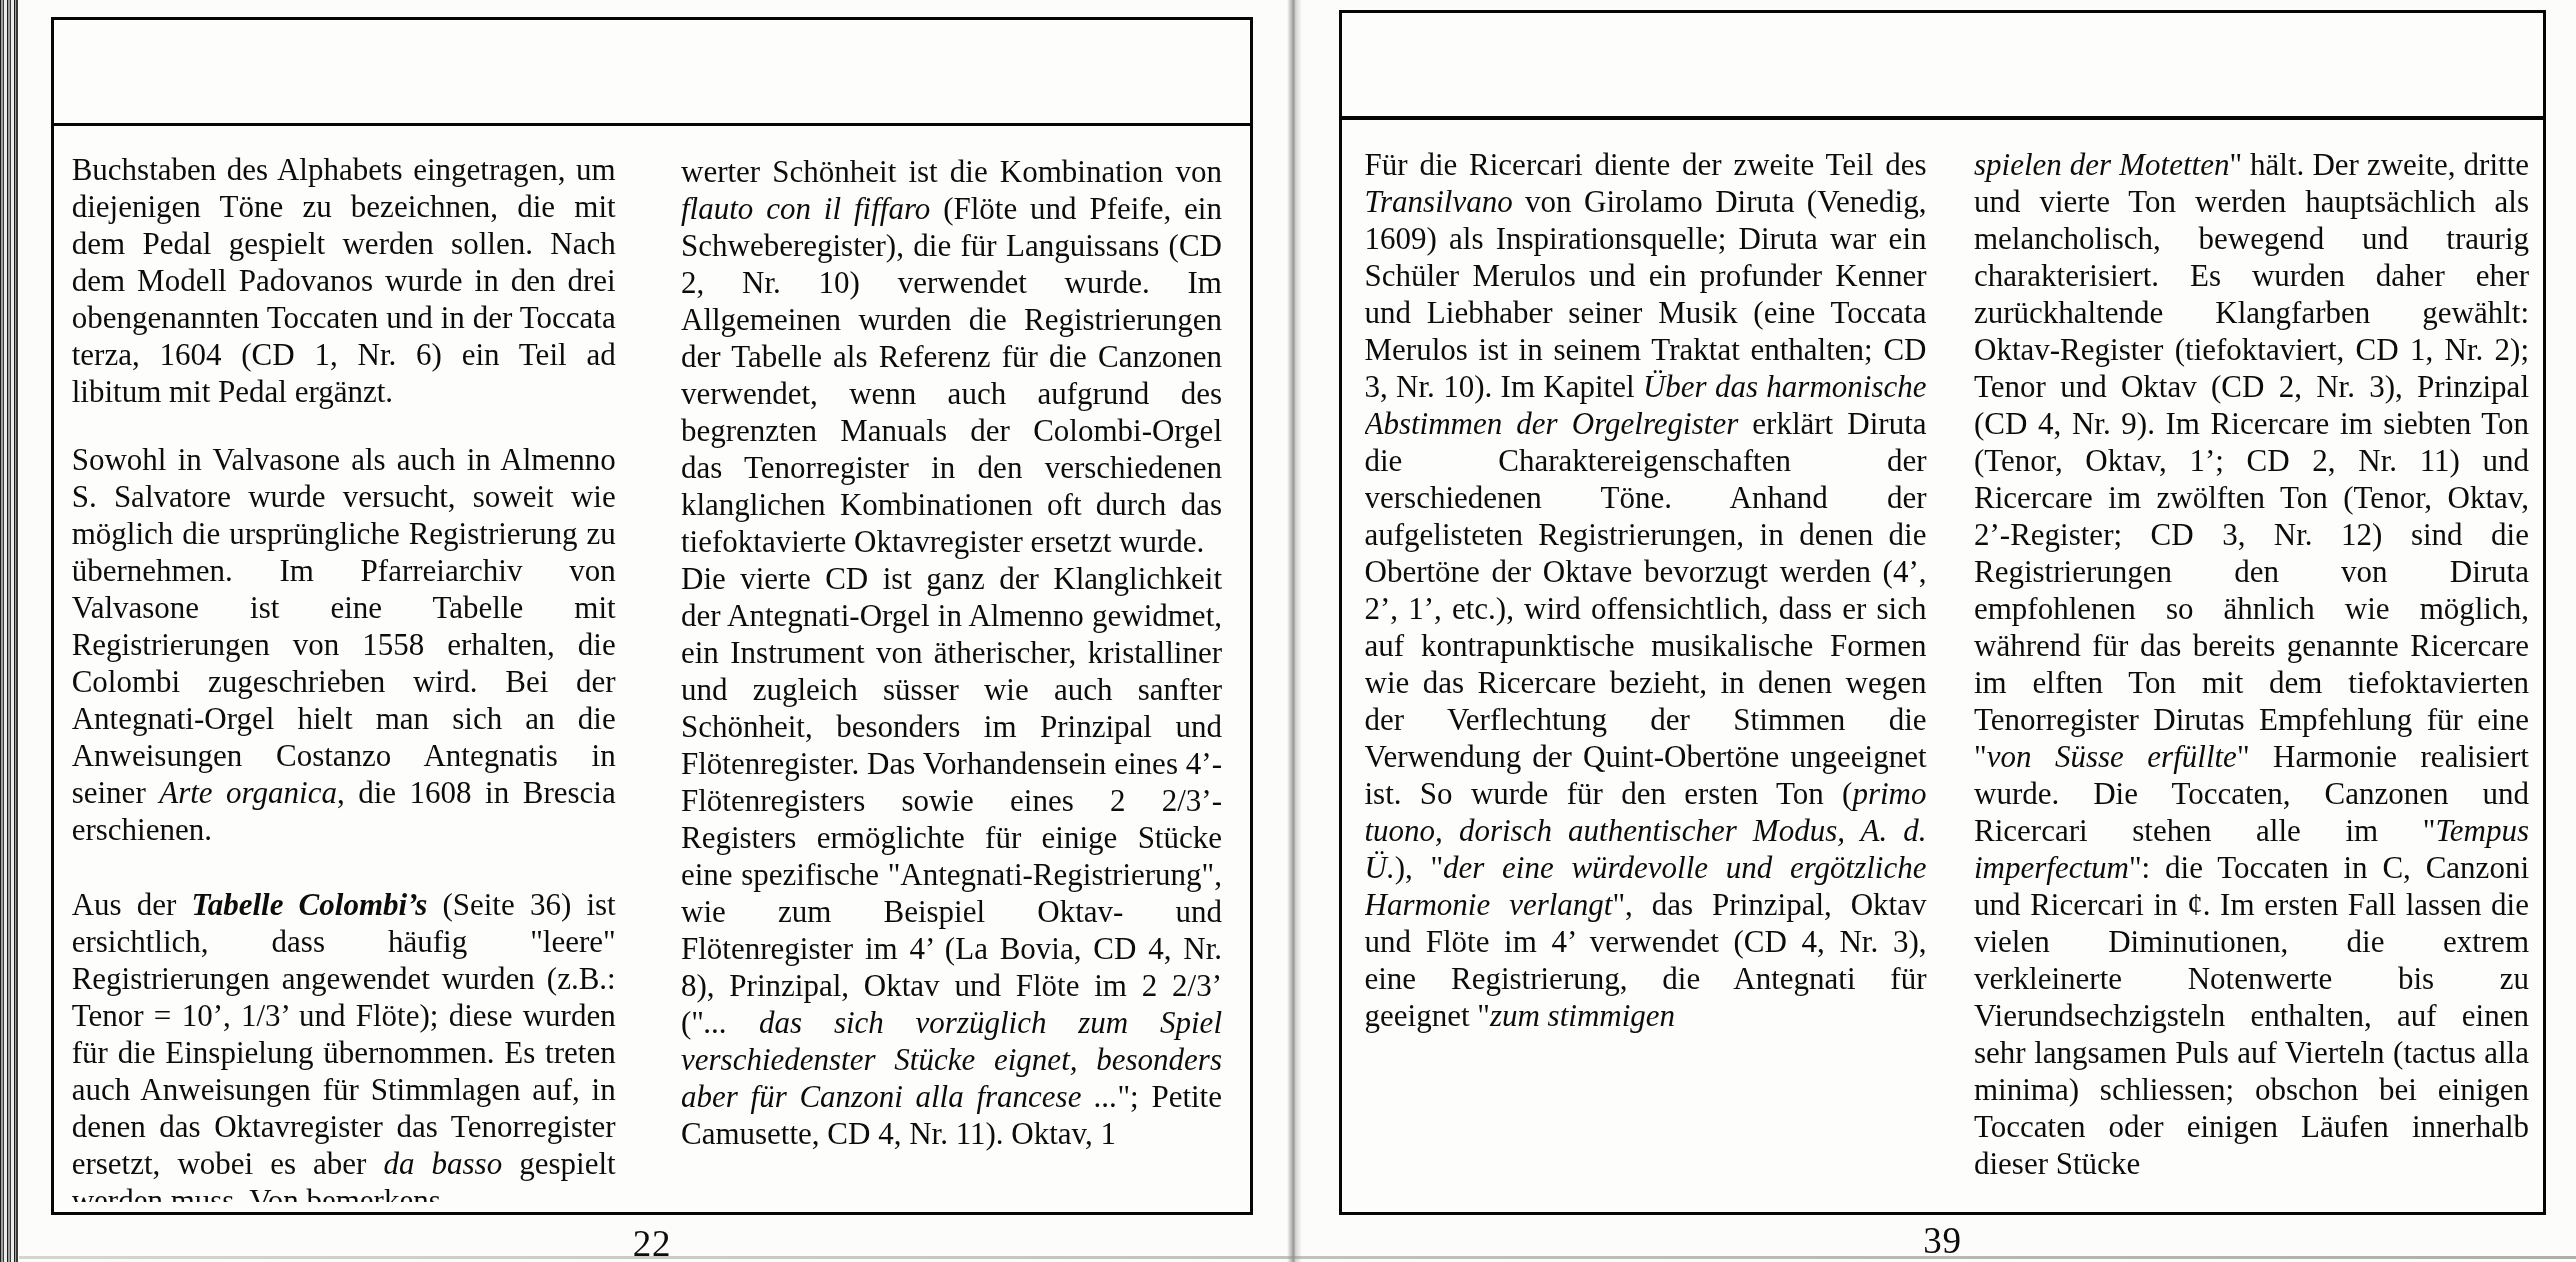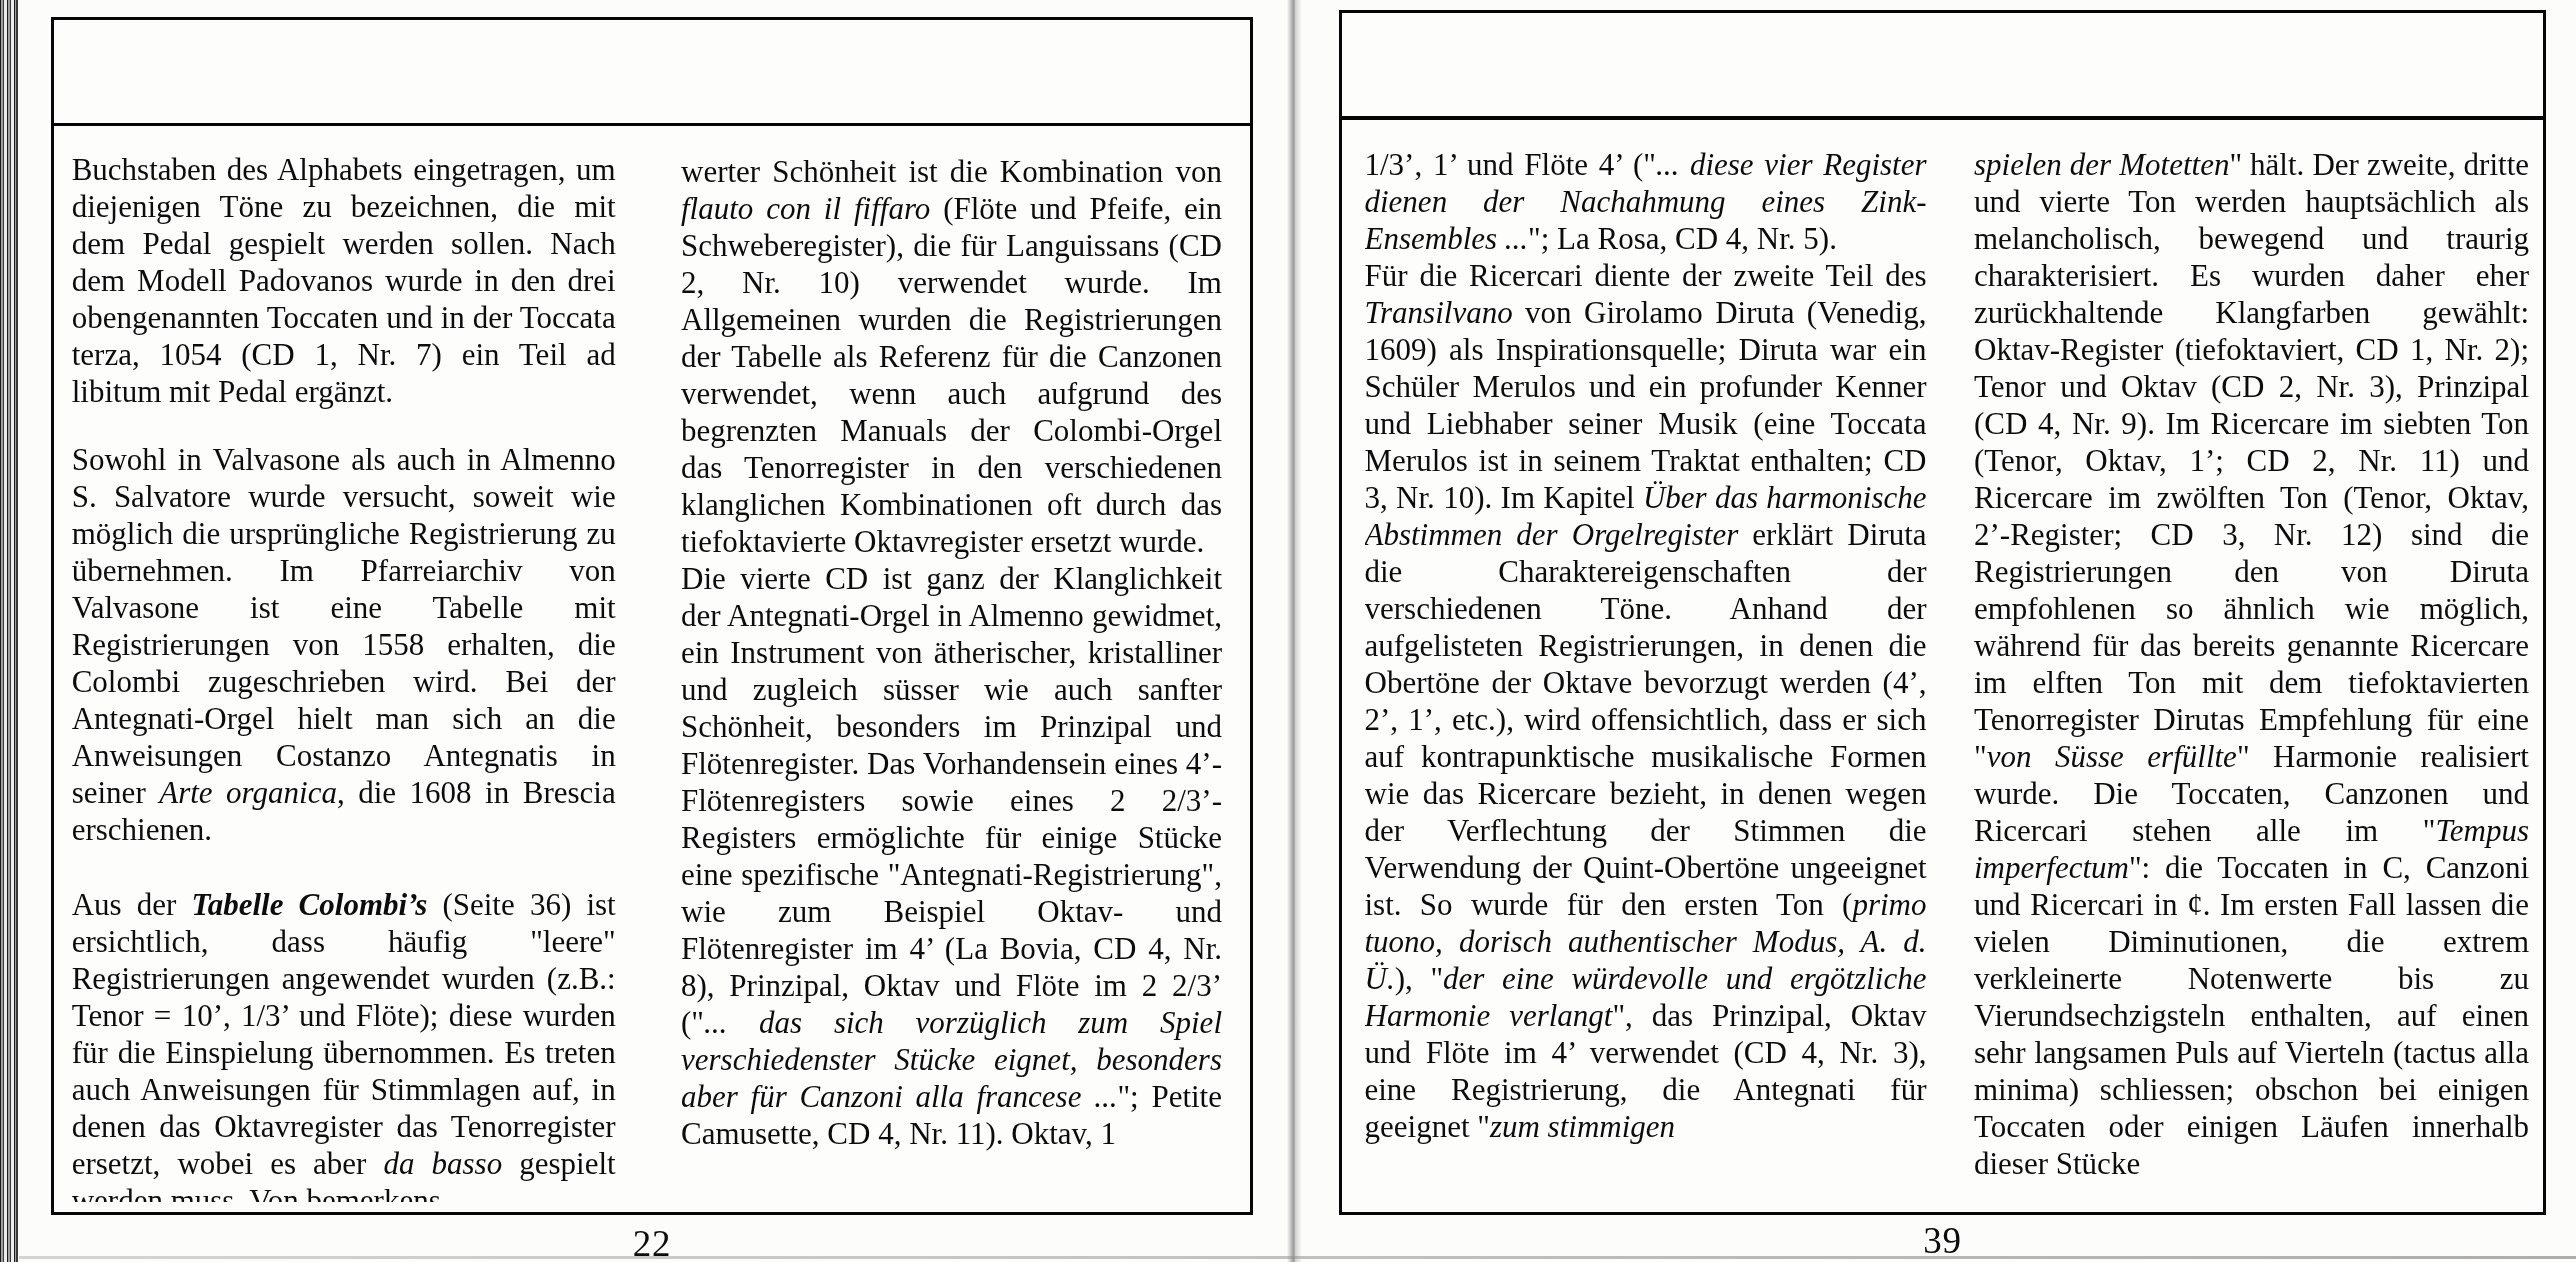--- a/index.html
+++ b/index.html
@@ -79,38 +79,37 @@
 
   <div class="binding-stripes"></div>
   <div class="gutter-shadow"></div>
   <div class="bottom-edge"></div>
 
   <section class="page page-left">
     <div class="page-frame">
       <div class="header-box"></div>
       <div class="header-divider"></div>
       <div class="column col-1">
-          <p class="para"><span>Buchstaben des Alphabets eingetragen, um diejenigen Töne zu bezeichnen, die mit dem Pedal gespielt werden sollen. Nach dem Modell Padovanos wurde in den drei obengenannten Toccaten und in der Toccata terza, 1054 (CD 1, Nr. 7) ein Teil ad libitum mit Pedal ergänzt.</span></p>
+          <p class="para"><span>Buchstaben des Alphabets eingetragen, um diejenigen Töne zu bezeichnen, die mit dem Pedal gespielt werden sollen. Nach dem Modell Padovanos wurde in den drei obengenannten Toccaten und in der Toccata terza, 1604 (CD 1, Nr. 6) ein Teil ad libitum mit Pedal ergänzt.</span></p>
           <p class="para gap-small"><span>Sowohl in Valvasone als auch in Almenno S. Salvatore wurde versucht, soweit wie möglich die ursprüngliche Registrierung zu übernehmen. Im Pfarreiarchiv von Valvasone ist eine Tabelle mit Registrierungen von 1558 erhalten, die Colombi zugeschrieben wird. Bei der Antegnati-Orgel hielt man sich an die Anweisungen Costanzo Antegnatis in seiner </span><span class="it">Arte organica</span><span>, die 1608 in Brescia erschienen.</span></p>
           <p class="para gap-large"><span>Aus der </span><span class="bit">Tabelle Colombi’s</span><span> (Seite 36) ist ersichtlich, dass häufig "leere" Registrierungen angewendet wurden (z.B.: Tenor = 10’, 1/3’ und Flöte); diese wurden für die Einspielung übernommen. Es treten auch Anweisungen für Stimmlagen auf, in denen das Oktavregister das Tenorregister ersetzt, wobei es aber </span><span class="it">da basso</span><span> gespielt werden muss. Von bemerkens-</span></p>
         </div>
       <div class="column col-2">
           <p class="para"><span>werter Schönheit ist die Kombination von </span><span class="it">flauto con il fiffaro</span><span> (Flöte und Pfeife, ein Schweberegister), die für Languissans (CD 2, Nr. 10) verwendet wurde. Im Allgemeinen wurden die Registrierungen der Tabelle als Referenz für die Canzonen verwendet, wenn auch aufgrund des begrenzten Manuals der Colombi-Orgel das Tenorregister in den verschiedenen klanglichen Kombinationen oft durch das tiefoktavierte Oktavregister ersetzt wurde.</span></p>
           <p class="para"><span>Die vierte CD ist ganz der Klanglichkeit der Antegnati-Orgel in Almenno gewidmet, ein Instrument von ätherischer, kristalliner und zugleich süsser wie auch sanfter Schönheit, besonders im Prinzipal und Flötenregister. Das Vorhandensein eines 4’-Flötenregisters sowie eines 2 2/3’-Registers ermöglichte für einige Stücke eine spezifische "Antegnati-Registrierung", wie zum Beispiel Oktav- und Flötenregister im 4’ (La Bovia, CD 4, Nr. 8), Prinzipal, Oktav und Flöte im 2 2/3’ ("</span><span class="it">... das sich vorzüglich zum Spiel verschiedenster Stücke eignet, besonders aber für Canzoni alla francese ...</span><span>"; Petite Camusette, CD 4, Nr. 11). Oktav, 1</span></p>
         </div>
     </div>
     <div class="page-number">22</div>
   </section>
 
   <section class="page page-right">
     <div class="page-frame">
       <div class="header-box"></div>
       <div class="header-divider"></div>
       <div class="column col-1">
-          <p class="para"><span>1/3’, 1’ und Flöte 4’ ("</span><span class="it">... diese vier Register dienen der Nachahmung eines Zink-Ensembles ...</span><span>"; La Rosa, CD 4, Nr. 5).</span></p>
           <p class="para"><span>Für die Ricercari diente der zweite Teil des </span><span class="it">Transilvano</span><span> von Girolamo Diruta (Venedig, 1609) als Inspirationsquelle; Diruta war ein Schüler Merulos und ein profunder Kenner und Liebhaber seiner Musik (eine Toccata Merulos ist in seinem Traktat enthalten; CD 3, Nr. 10). Im Kapitel </span><span class="it">Über das harmonische Abstimmen der Orgelregister</span><span> erklärt Diruta die Charaktereigenschaften der verschiedenen Töne. Anhand der aufgelisteten Registrierungen, in denen die Obertöne der Oktave bevorzugt werden (4’, 2’, 1’, etc.), wird offensichtlich, dass er sich auf kontrapunktische musikalische Formen wie das Ricercare bezieht, in denen wegen der Verflechtung der Stimmen die Verwendung der Quint-Obertöne ungeeignet ist. So wurde für den ersten Ton (</span><span class="it">primo tuono, dorisch authentischer Modus, A. d. Ü.</span><span>), "</span><span class="it">der eine würdevolle und ergötzliche Harmonie verlangt</span><span>", das Prinzipal, Oktav und Flöte im 4’ verwendet (CD 4, Nr. 3), eine Registrierung, die Antegnati für geeignet "</span><span class="it">zum stimmigen</span></p>
         </div>
       <div class="column col-2">
           <p class="para"><span class="it">spielen der Motetten</span><span>" hält. Der zweite, dritte und vierte Ton werden hauptsächlich als melancholisch, bewegend und traurig charakterisiert. Es wurden daher eher zurückhaltende Klangfarben gewählt: Oktav-Register (tiefoktaviert, CD 1, Nr. 2); Tenor und Oktav (CD 2, Nr. 3), Prinzipal (CD 4, Nr. 9). Im Ricercare im siebten Ton (Tenor, Oktav, 1’; CD 2, Nr. 11) und Ricercare im zwölften Ton (Tenor, Oktav, 2’-Register; CD 3, Nr. 12) sind die Registrierungen den von Diruta empfohlenen so ähnlich wie möglich, während für das bereits genannte Ricercare im elften Ton mit dem tiefoktavierten Tenorregister Dirutas Empfehlung für eine "</span><span class="it">von Süsse erfüllte</span><span>" Harmonie realisiert wurde. Die Toccaten, Canzonen und Ricercari stehen alle im "</span><span class="it">Tempus imperfectum</span><span>": die Toccaten in C, Canzoni und Ricercari in ¢. Im ersten Fall lassen die vielen Diminutionen, die extrem verkleinerte Notenwerte bis zu Vierundsechzigsteln enthalten, auf einen sehr langsamen Puls auf Vierteln (tactus alla minima) schliessen; obschon bei einigen Toccaten oder einigen Läufen innerhalb dieser Stücke</span></p>
         </div>
     </div>
     <div class="page-number">39</div>
   </section>
 
 </div>

